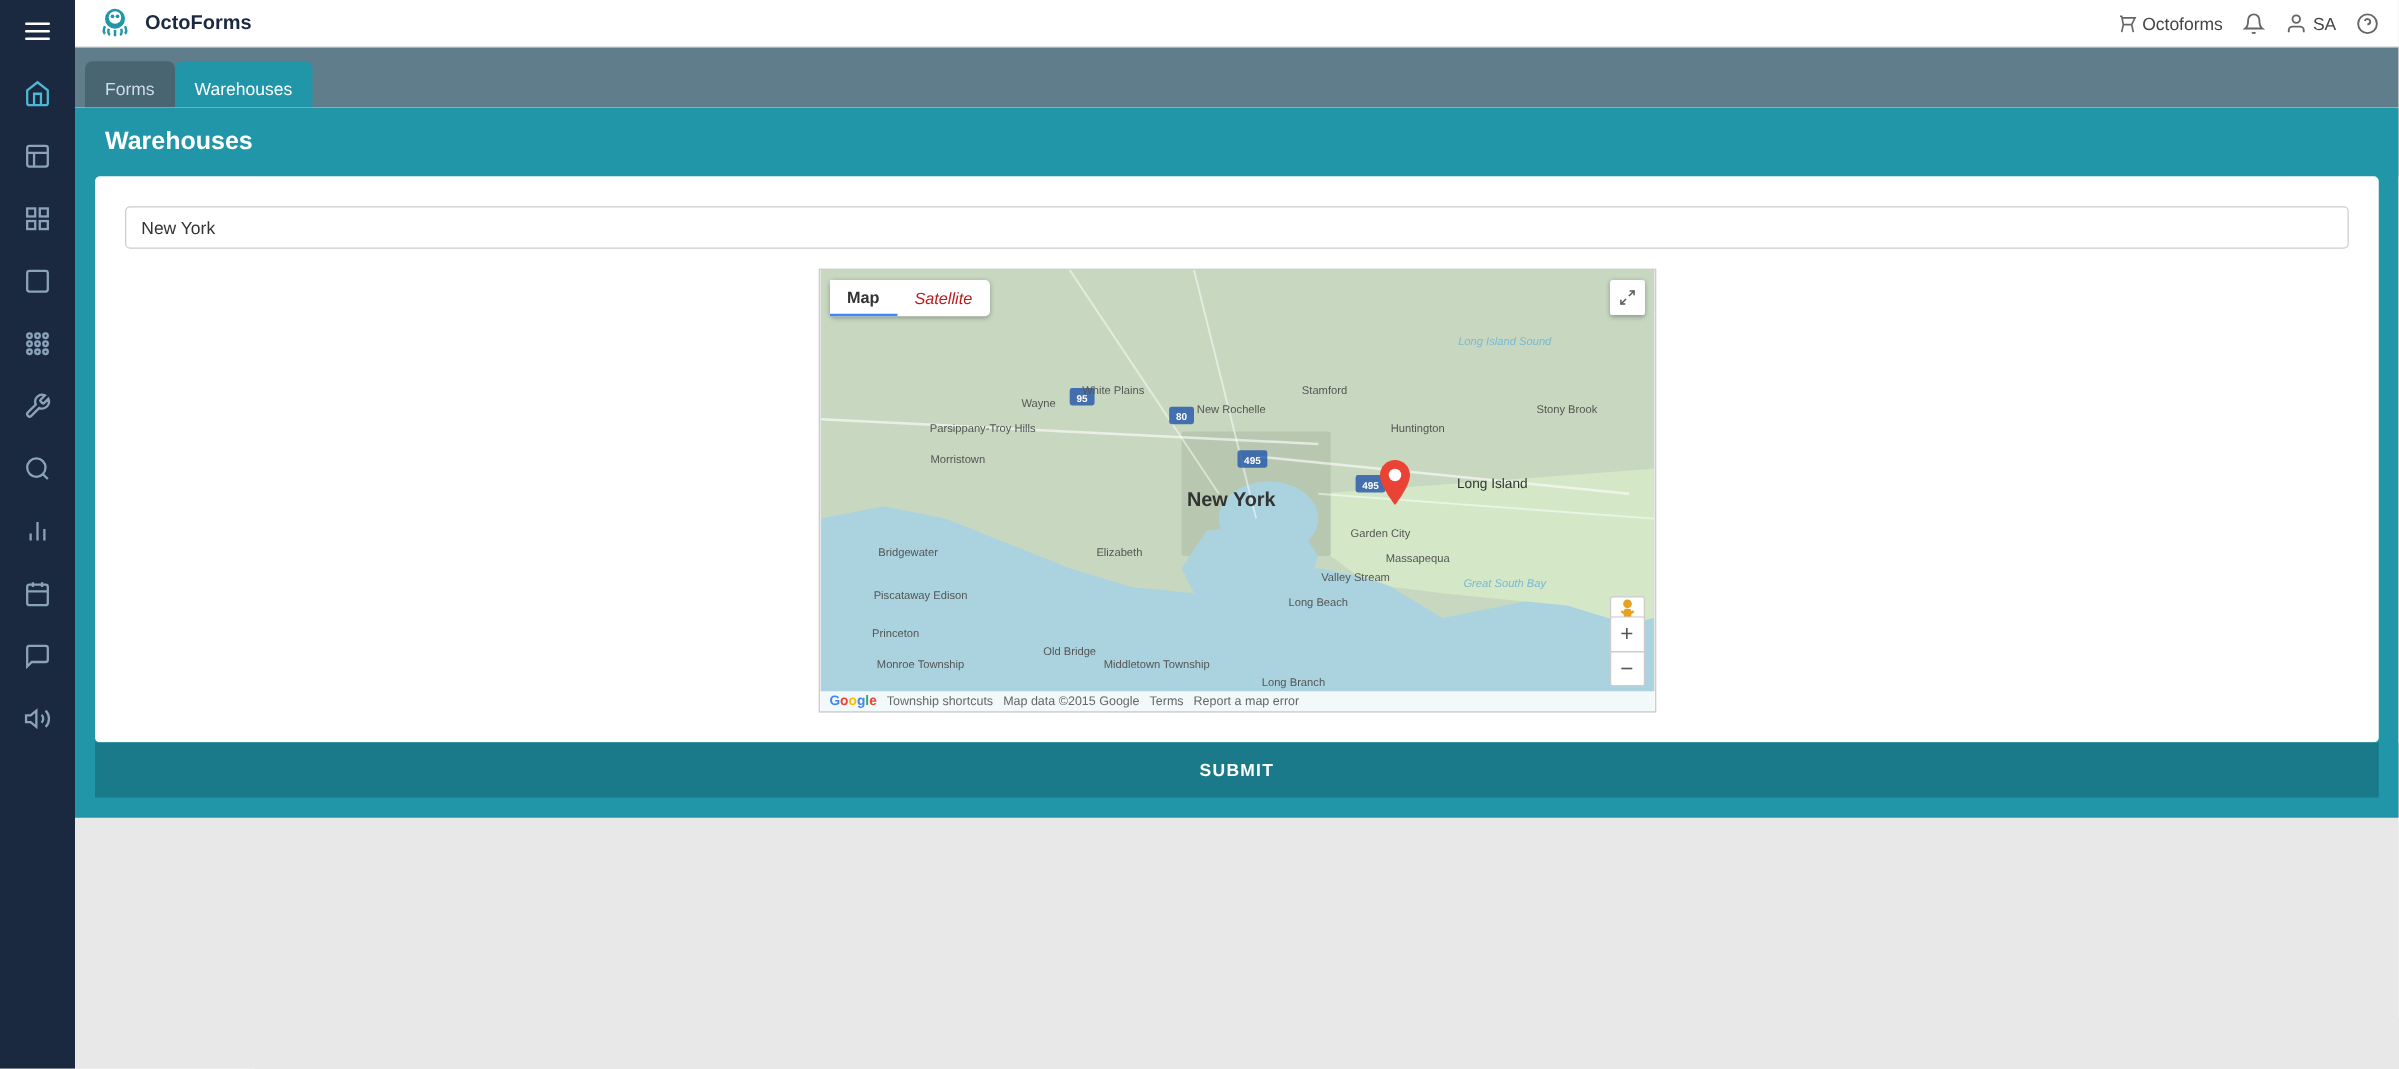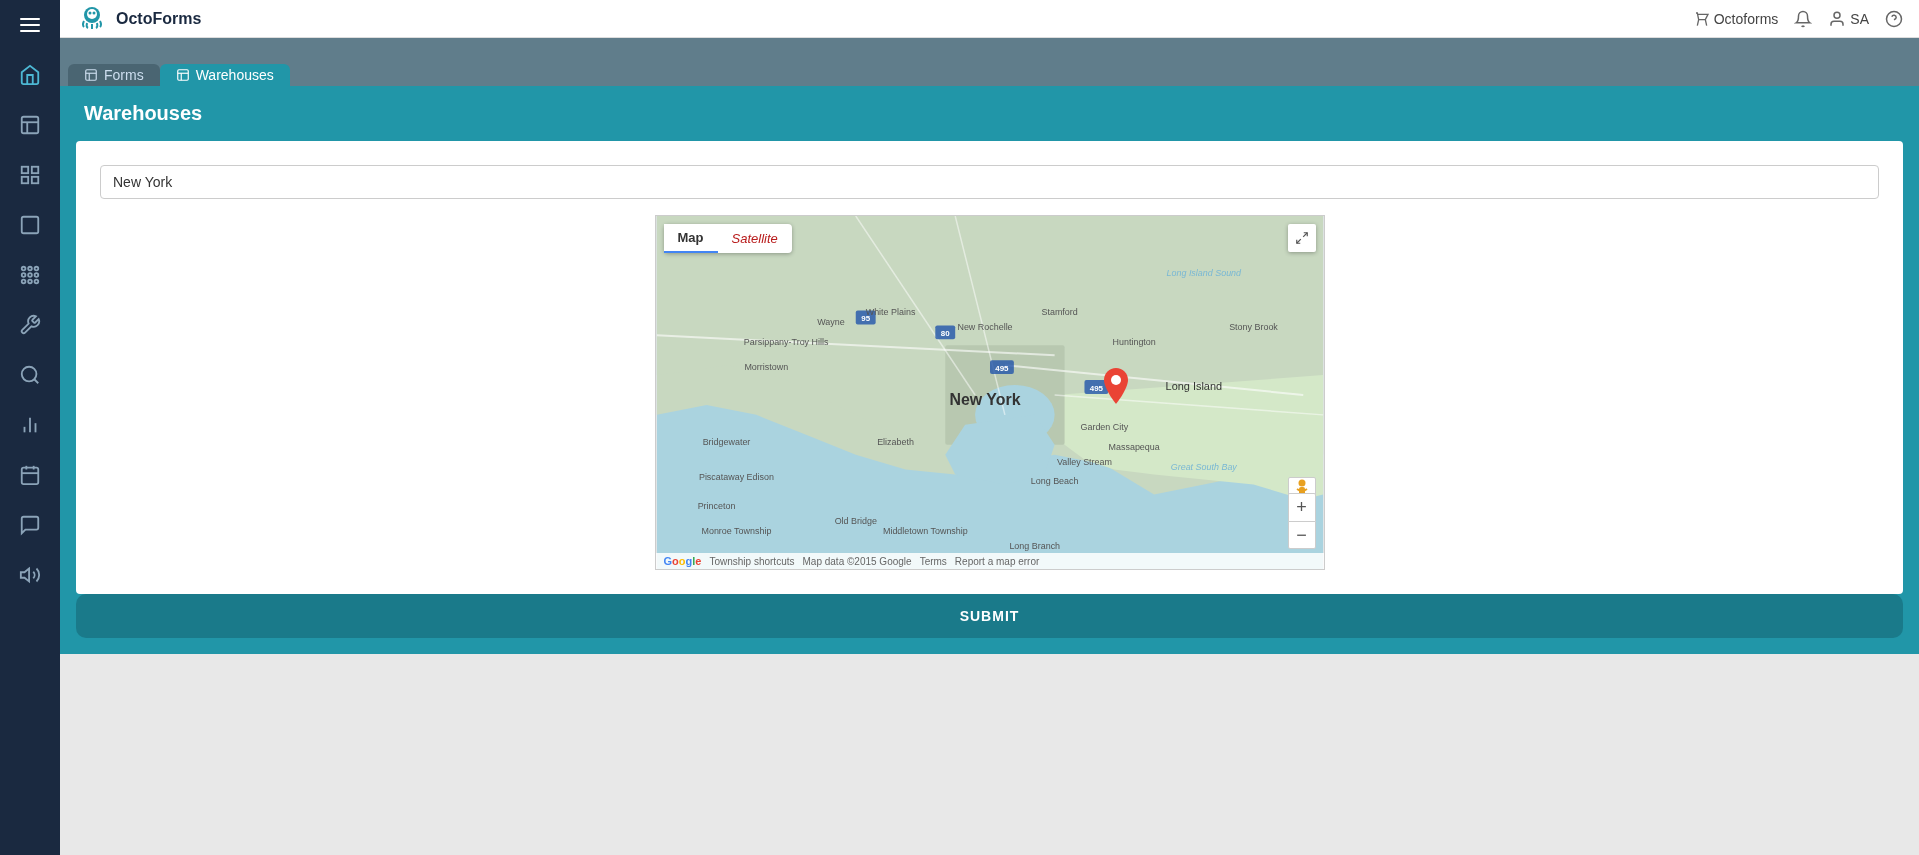--- a/index.html
+++ b/index.html
@@ -95,21 +95,22 @@
     }
     .tab {
       display: flex;
       align-items: center;
       gap: 6px;
       padding: 8px 16px;
       border-radius: 6px 6px 0 0;
       cursor: pointer;
       font-size: 14px;
       font-weight: 500;
-      height: 22px;
+      height: 37px;
+      flex-direction: column;
     }
     .tab.inactive {
       background: #4a6572;
       color: #cde;
     }
     .tab.active {
       background: #2196a8;
       color: #fff;
     }
 
@@ -304,21 +305,21 @@
     .submit-btn {
       width: 100%;
       background: #1a7a8a;
       color: #fff;
       border: none;
       padding: 14px;
       font-size: 14px;
       font-weight: 600;
       letter-spacing: 1px;
       cursor: pointer;
-      border-radius: 10px;
+      border-radius: 0;
     }
   </style>
 </head>
 <body>
 
 <nav class="sidebar">
   <div class="sidebar-hamburger">
     <svg width="20" height="20" viewBox="0 0 20 20" fill="#fff">
       <rect y="3" width="20" height="2" rx="1"></rect>
       <rect y="9" width="20" height="2" rx="1"></rect>

